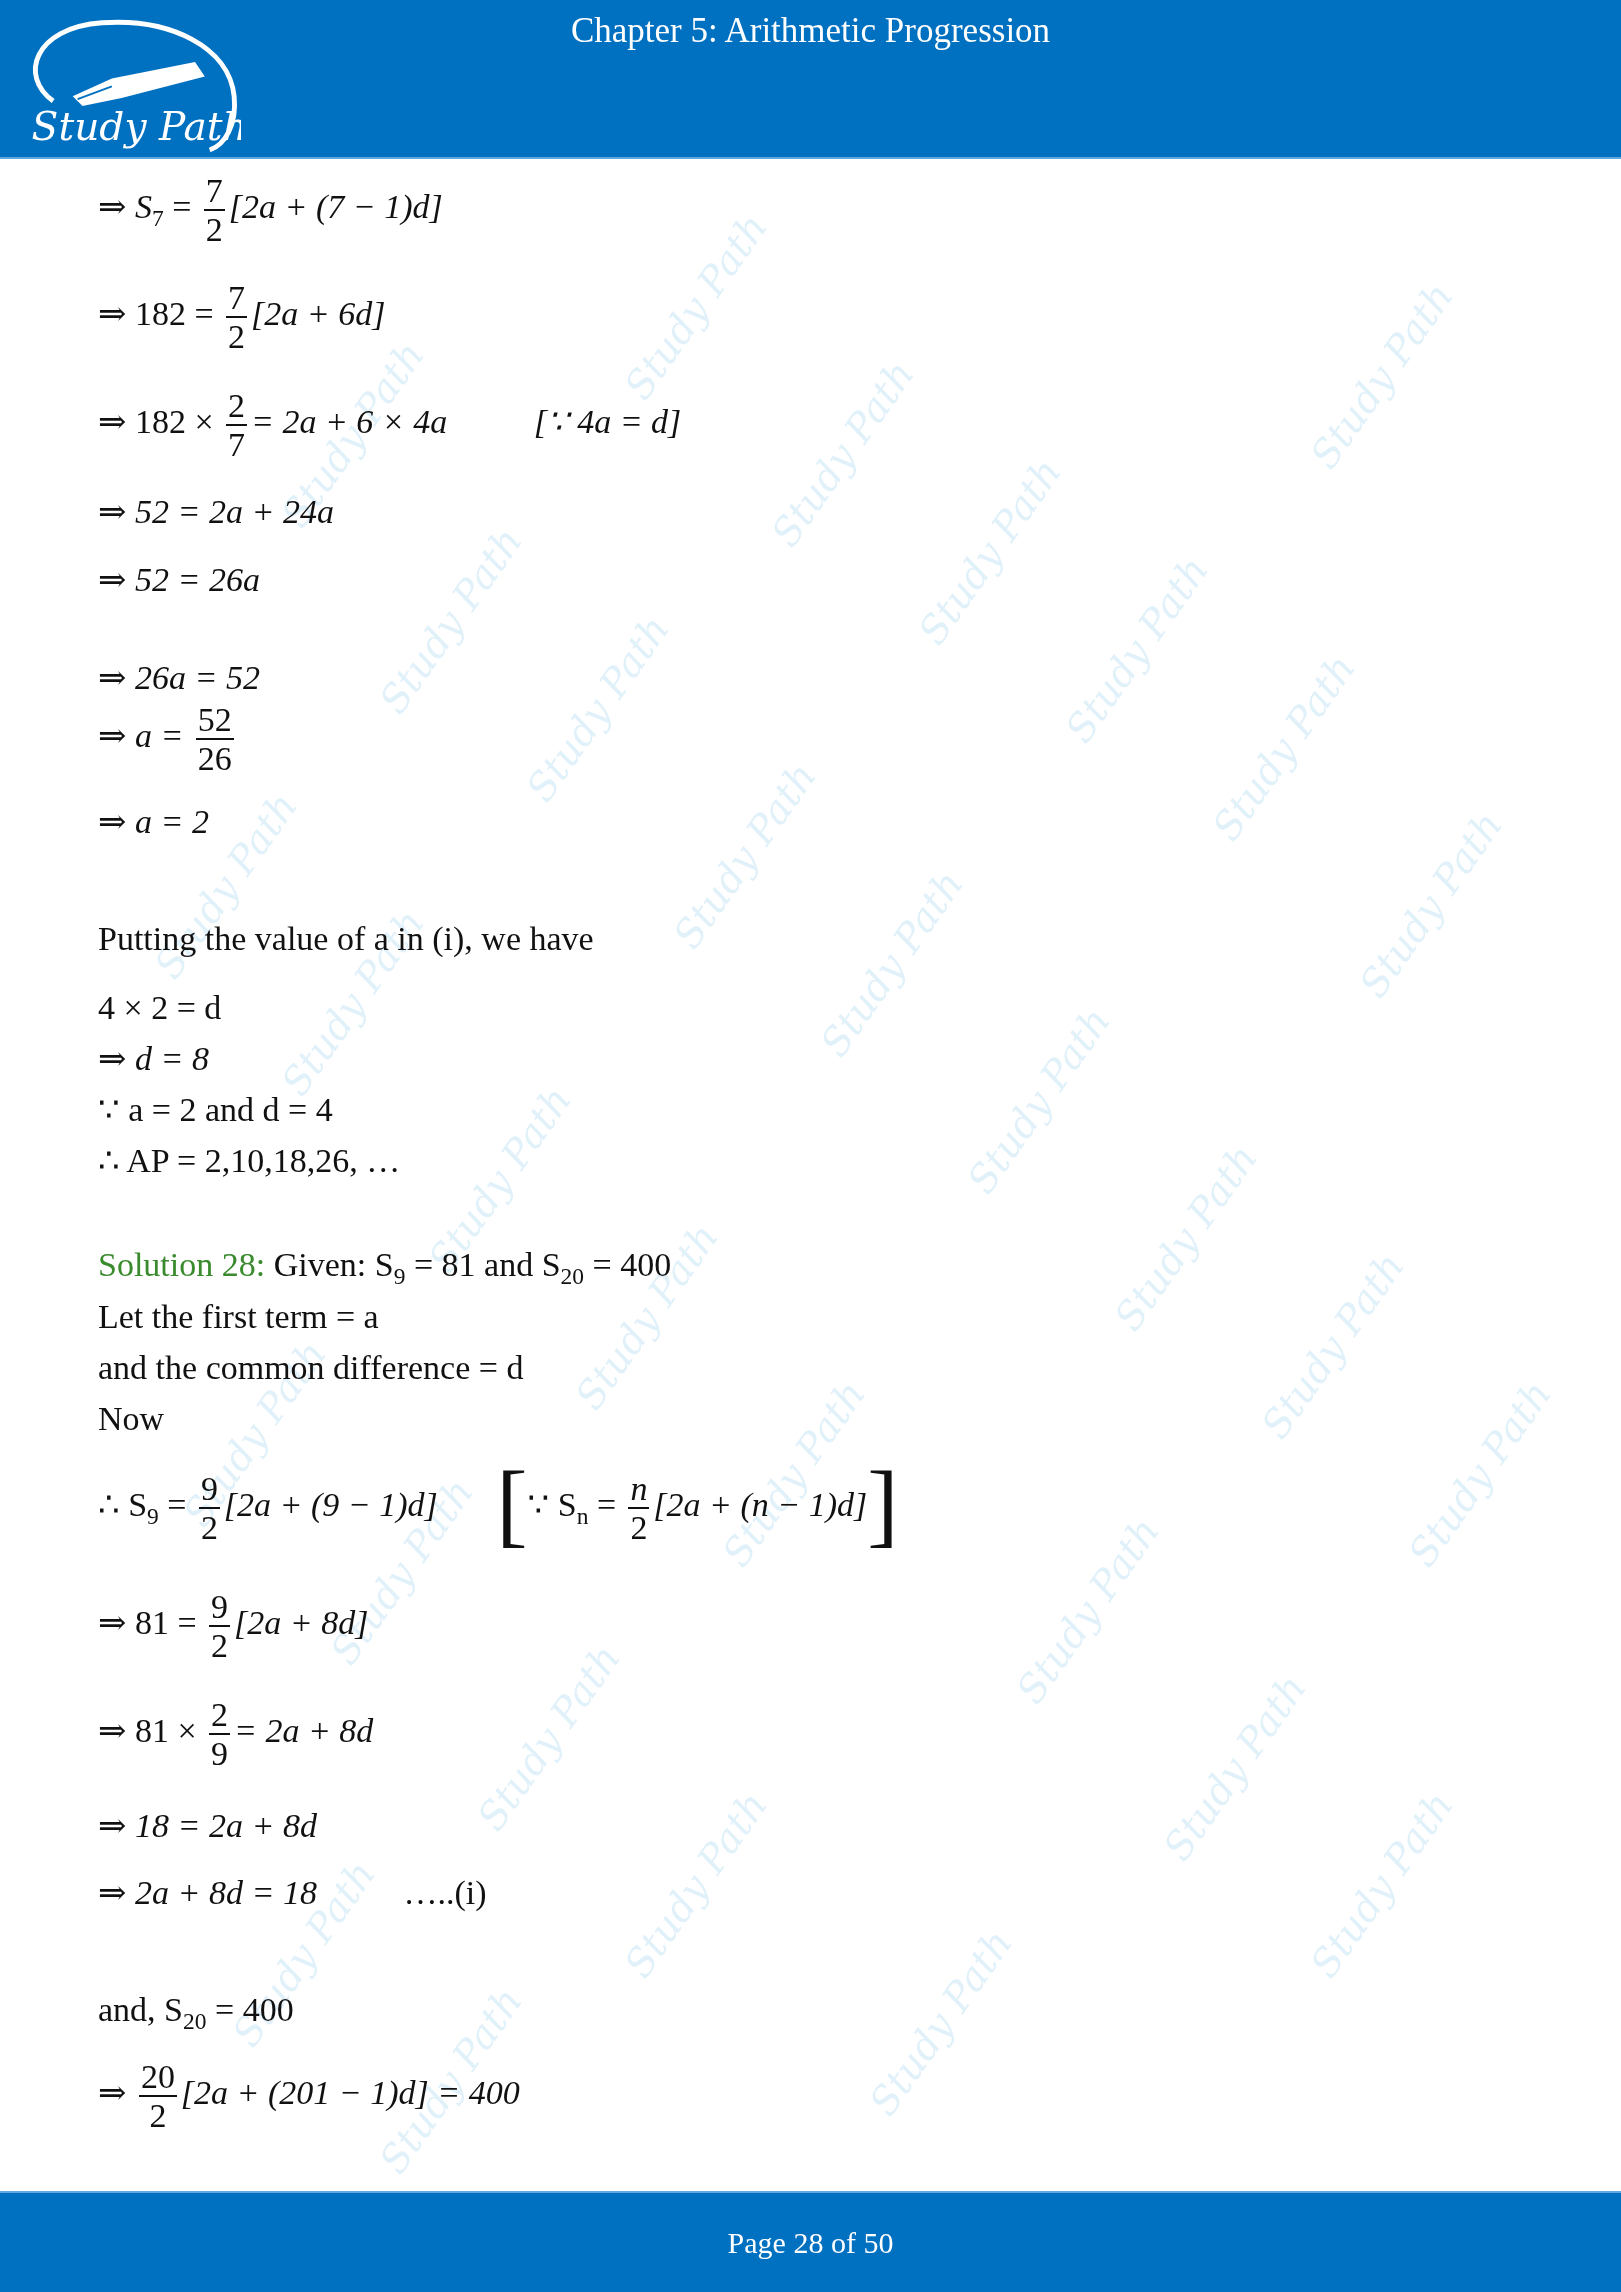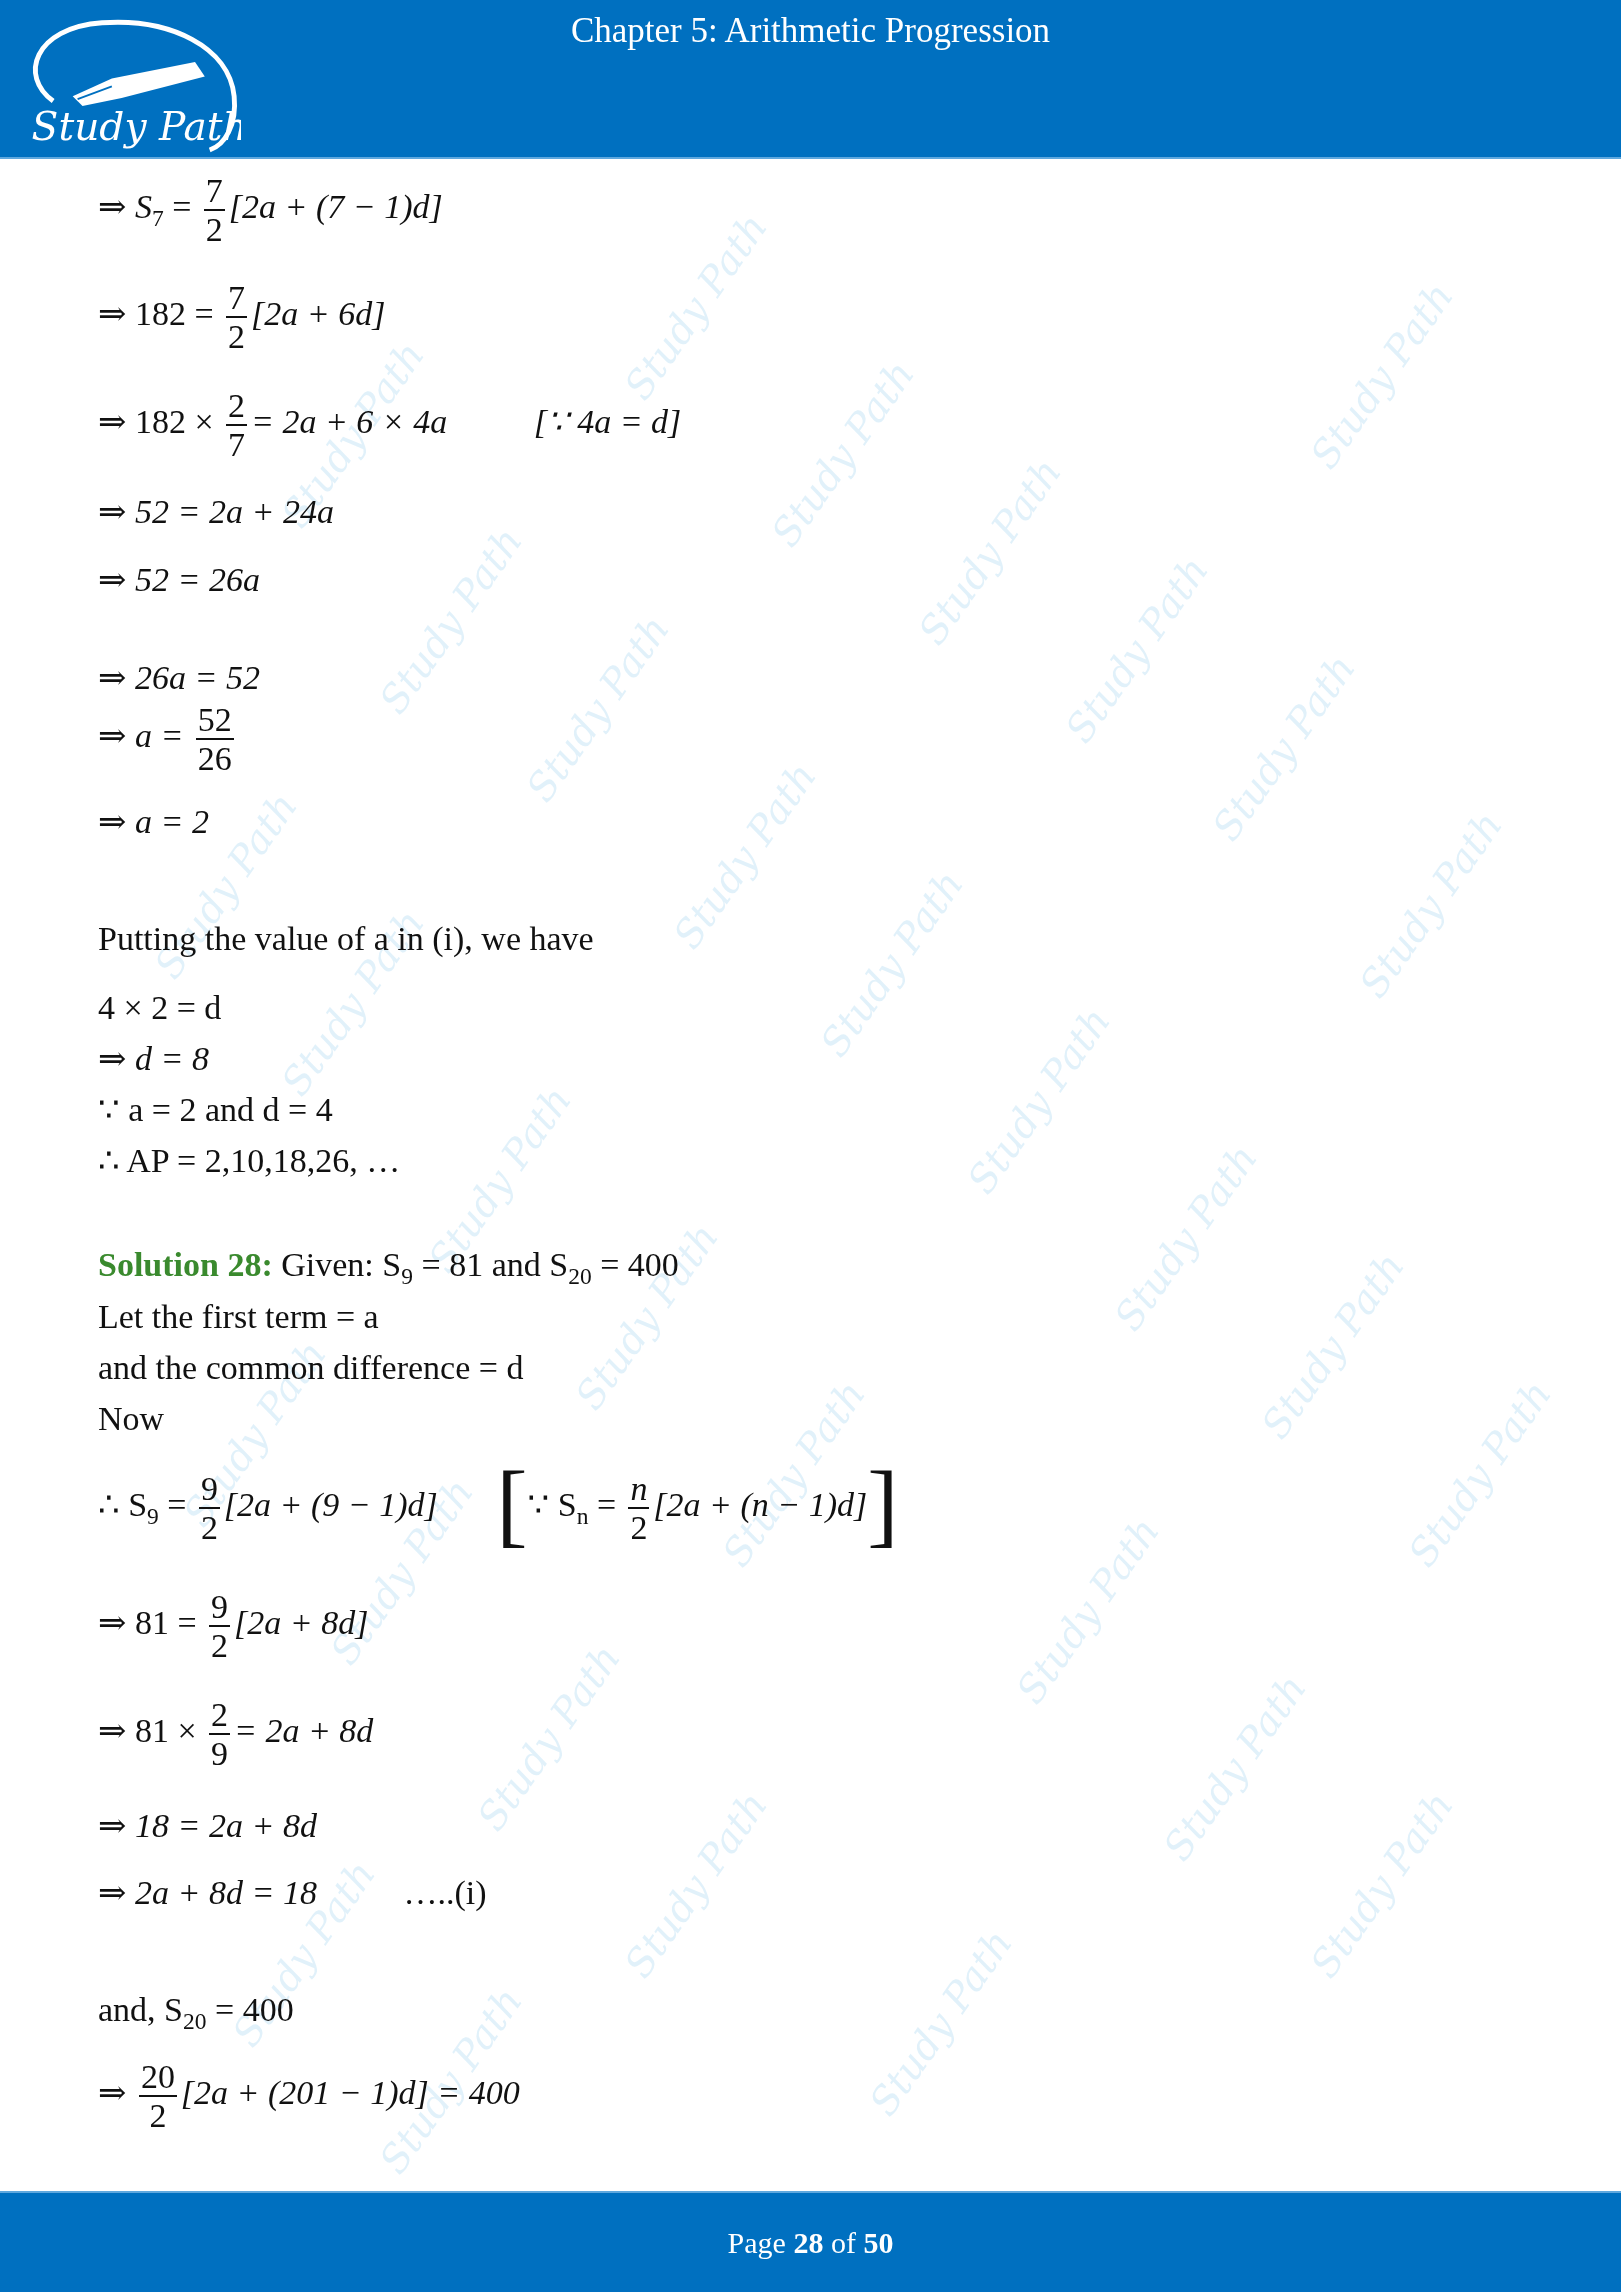--- a/index.html
+++ b/index.html
@@ -18,35 +18,35 @@
       position: absolute; left: 0; right: 0; top: 7.8px; text-align: center;
       color: #fff; font-family: "Liberation Serif", serif;
     }
     .header .titles div { font-size: 35px; line-height: 45px; }
     .logo { position: absolute; left: 13.7px; top: 7.8px; width: 227px; height: 145px; }
     .footer {
       position: absolute; left: 0; bottom: 0; width: 1621px; height: 100px;
       background: #0070c0; border-top: 2.9px solid #5fa8de;
       color: #fff; text-align: center; font-size: 30px; line-height: 100px;
     }
-    .footer b { font-weight: bold; text-align: right; }
+    .footer b { font-weight: normal; text-align: right; }
     .content { position: absolute; left: 98px; top: 0; width: 1421px; }
     .line {
       position: absolute; left: 0; font-size: 34px; white-space: nowrap;
       line-height: 39px;
     }
     .m { font-style: italic; }
     .frac {
       display: inline-block; vertical-align: middle; text-align: center;
       margin: 0 3.9px;
     }
     .frac span { display: block; line-height: 37px; padding: 0 2px; }
     .frac .num { border-bottom: 2px solid #111; }
     .sub { font-size: 23.5px; vertical-align: -7.8px; }
-    .green { color: #3a8a2e; font-weight: bold; }
+    .green { color: #3a8a2e; font-weight: normal; }
     .big-bracket { font-size: 94px; vertical-align: -19.6px; font-weight: 100; line-height: 0; }
     .watermark {
       position: absolute; color: rgba(120, 190, 230, 0.22);
       font-family: "DejaVu Serif", serif; font-style: italic; font-size: 39px;
       transform: rotate(-55deg); white-space: nowrap; pointer-events: none;
     }
   </style>
 </head>
 <body>
 

